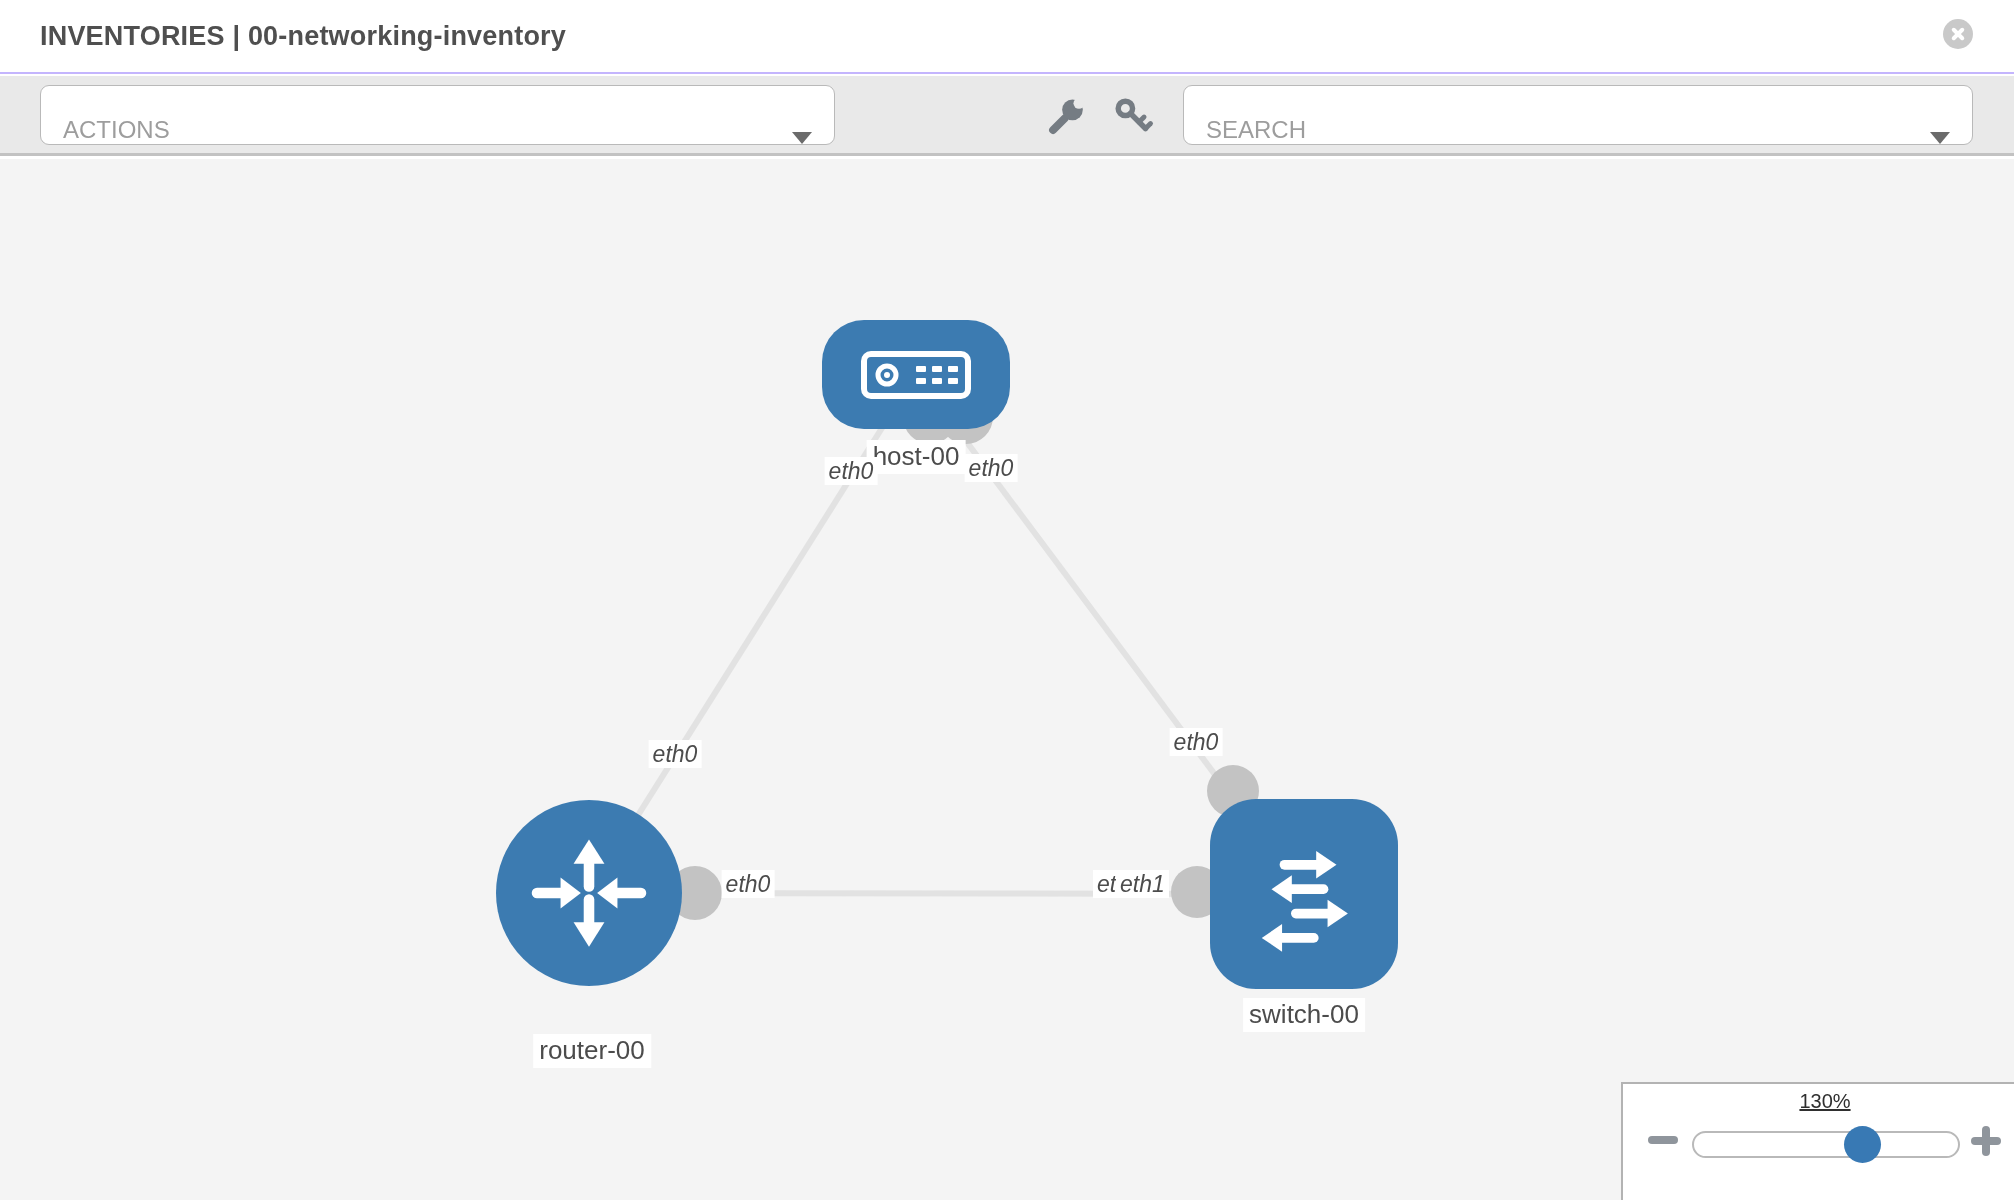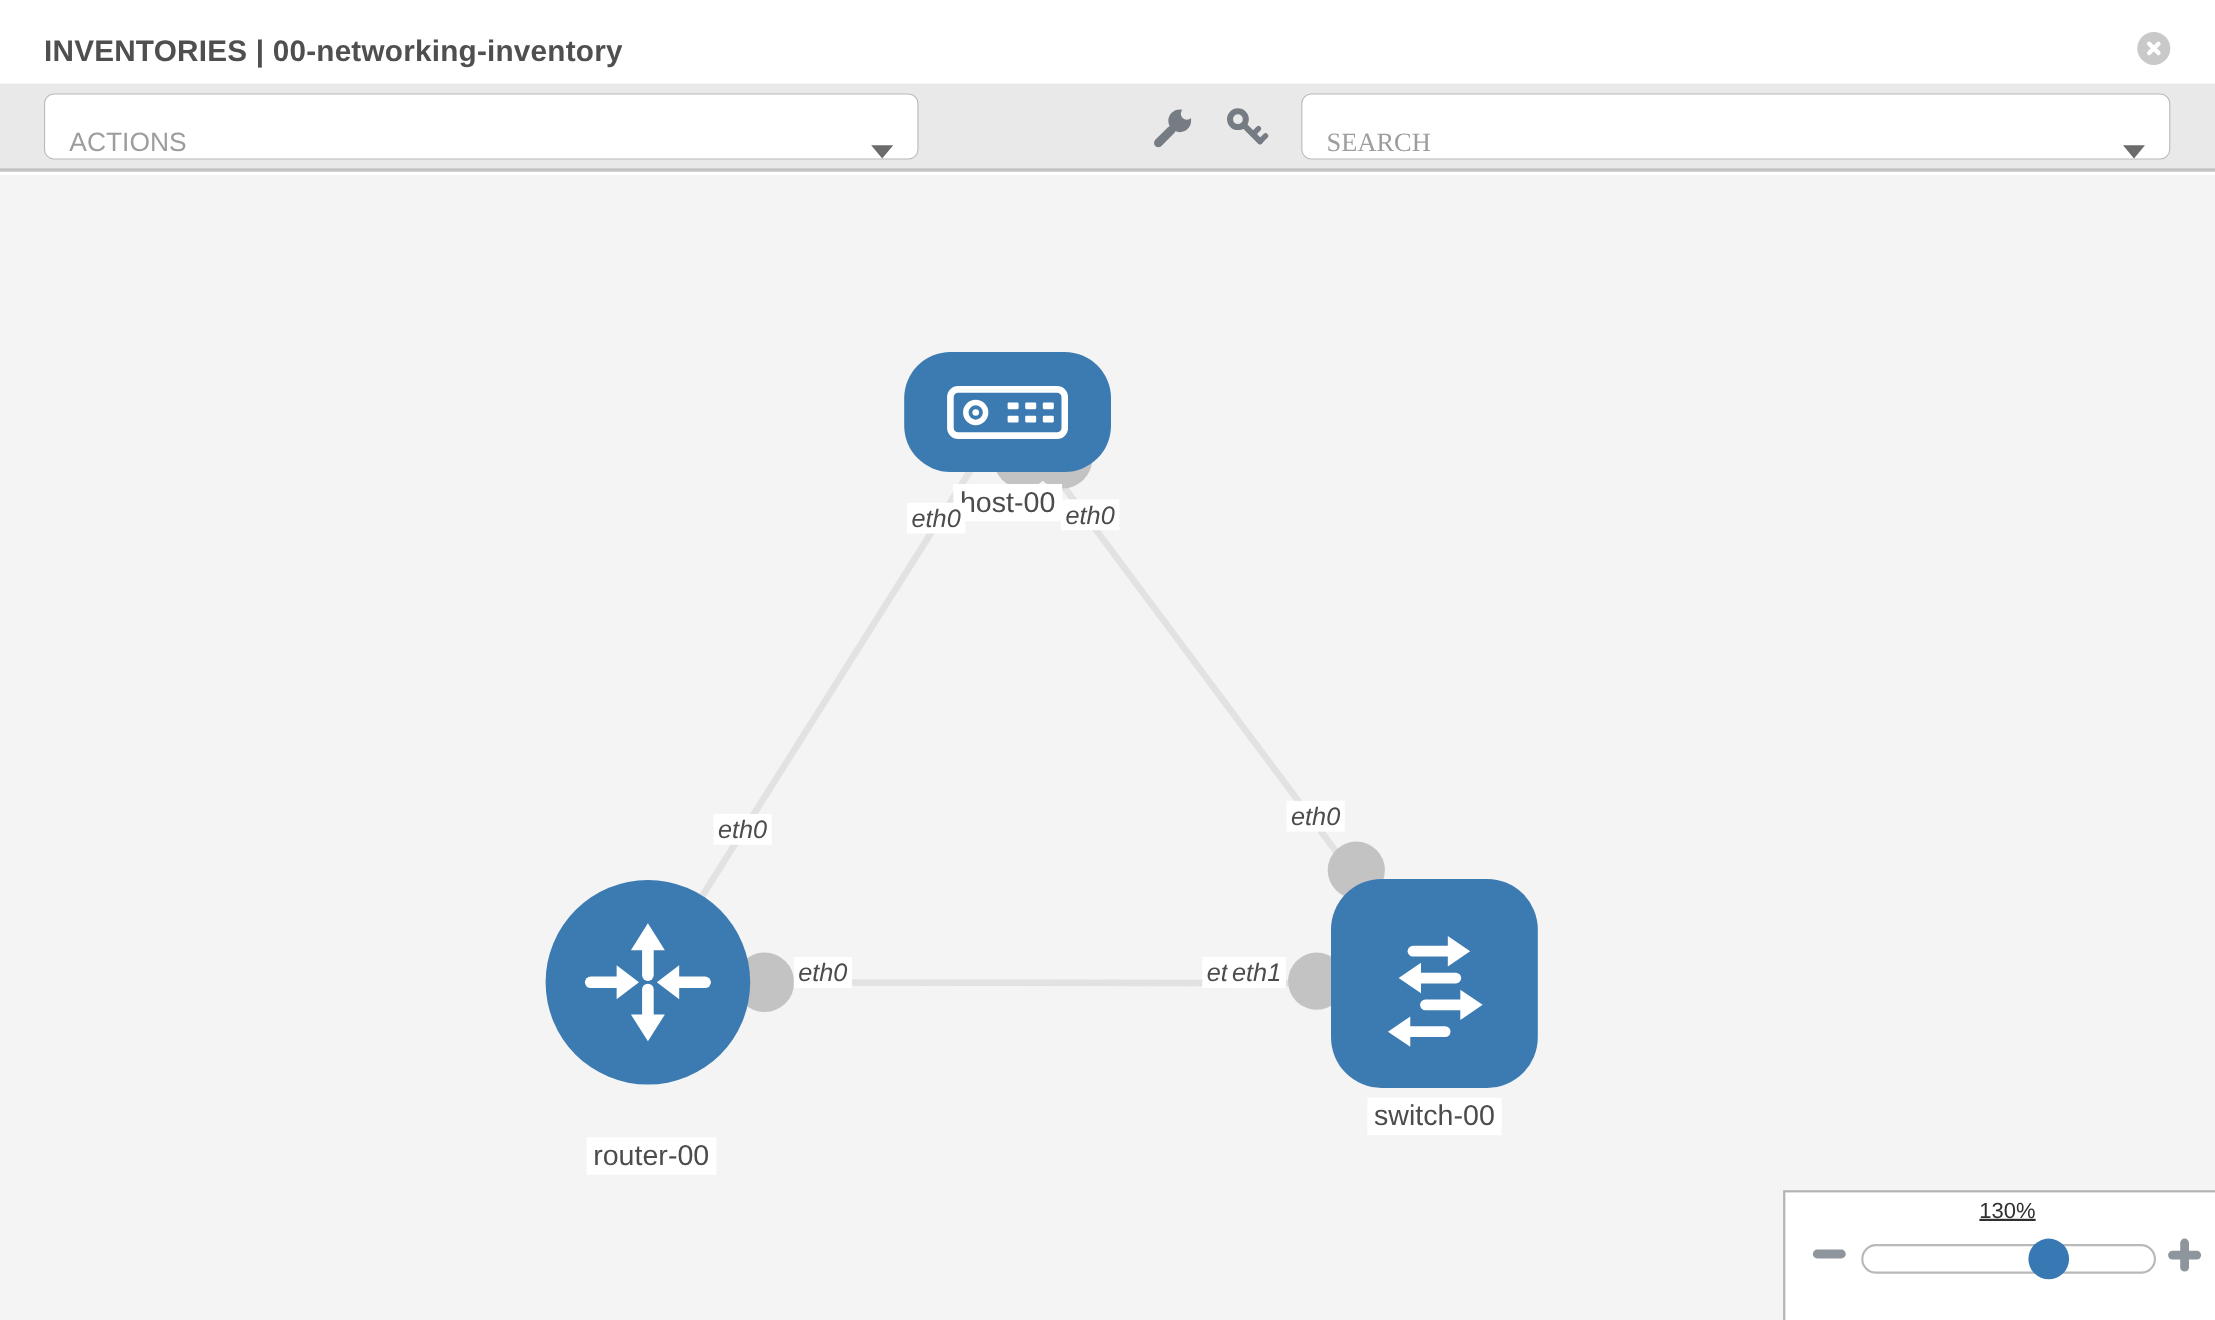--- a/index.html
+++ b/index.html
@@ -3,41 +3,41 @@
 <meta charset="utf-8">
 <style>
   * { box-sizing: border-box; }
   html,body { margin:0; padding:0; }
   body {
     width:2014px; height:1200px; position:relative; overflow:hidden;
     background:#ffffff; font-family:"Liberation Sans", sans-serif;
   }
 
   
-  .header { position:absolute; top:10px; left:0; width:2014px; height:74px;
-    background:#ffffff; border-bottom:2px solid #0369a1; }
+  .header { position:absolute; top:0; left:0; width:2014px; height:74px;
+    background:#ffffff; border-bottom:2px solid #c4b5fd; }
   .page-title { margin:0; padding:21px 0 0 40px; font-size:27px; font-weight:bold;
     color:#4f4f4f; letter-spacing:.2px; }
   .close-btn { position:absolute; top:19px; right:41px; width:30px; height:30px;
     border:none; padding:0; border-radius:50%; background:#c9c9c9; cursor:pointer; }
   .close-x { position:absolute; inset:0; }
   .close-x i { position:absolute; left:7px; top:13px; width:16px; height:4px;
     background:#ffffff; border-radius:2px; }
   .close-x i.a { transform:rotate(45deg); }
   .close-x i.b { transform:rotate(-45deg); }
 
   
   .toolbar { position:absolute; top:76px; left:0; width:2014px; height:80px;
     background:#e9e9e9; border-bottom:3px solid #c2c2c2; }
   .dropdown { position:absolute; top:9px; height:60px; background:#ffffff;
     border:1px solid #b9b9b9; border-radius:9px; display:flex; align-items:flex-end;
     justify-content:space-between; padding:0 22px; font-size:24px; color:#9d9d9d;
     cursor:pointer; }
   .dropdown-actions { left:40px;  width:795px; }
-  .dropdown-search  { left:1183px; width:790px;font-family:Liberation Serif, serif; }
+  .dropdown-search  { left:1183px; width:790px; }
   .caret { width:0; height:0; border-left:10px solid transparent;
     border-right:10px solid transparent; border-top:12px solid #6b6b6b; }
   .tool-btn { position:absolute; top:18px; width:46px; height:46px; border:none;
     background:transparent; padding:0; cursor:pointer; }
   .tool-btn.configure { left:1043px; }
   .tool-btn.credentials { left:1111px; }
 
   
   .canvas { position:absolute; top:159px; left:0; width:2014px; height:1041px;
     background:#f4f4f4; cursor:grab; }

